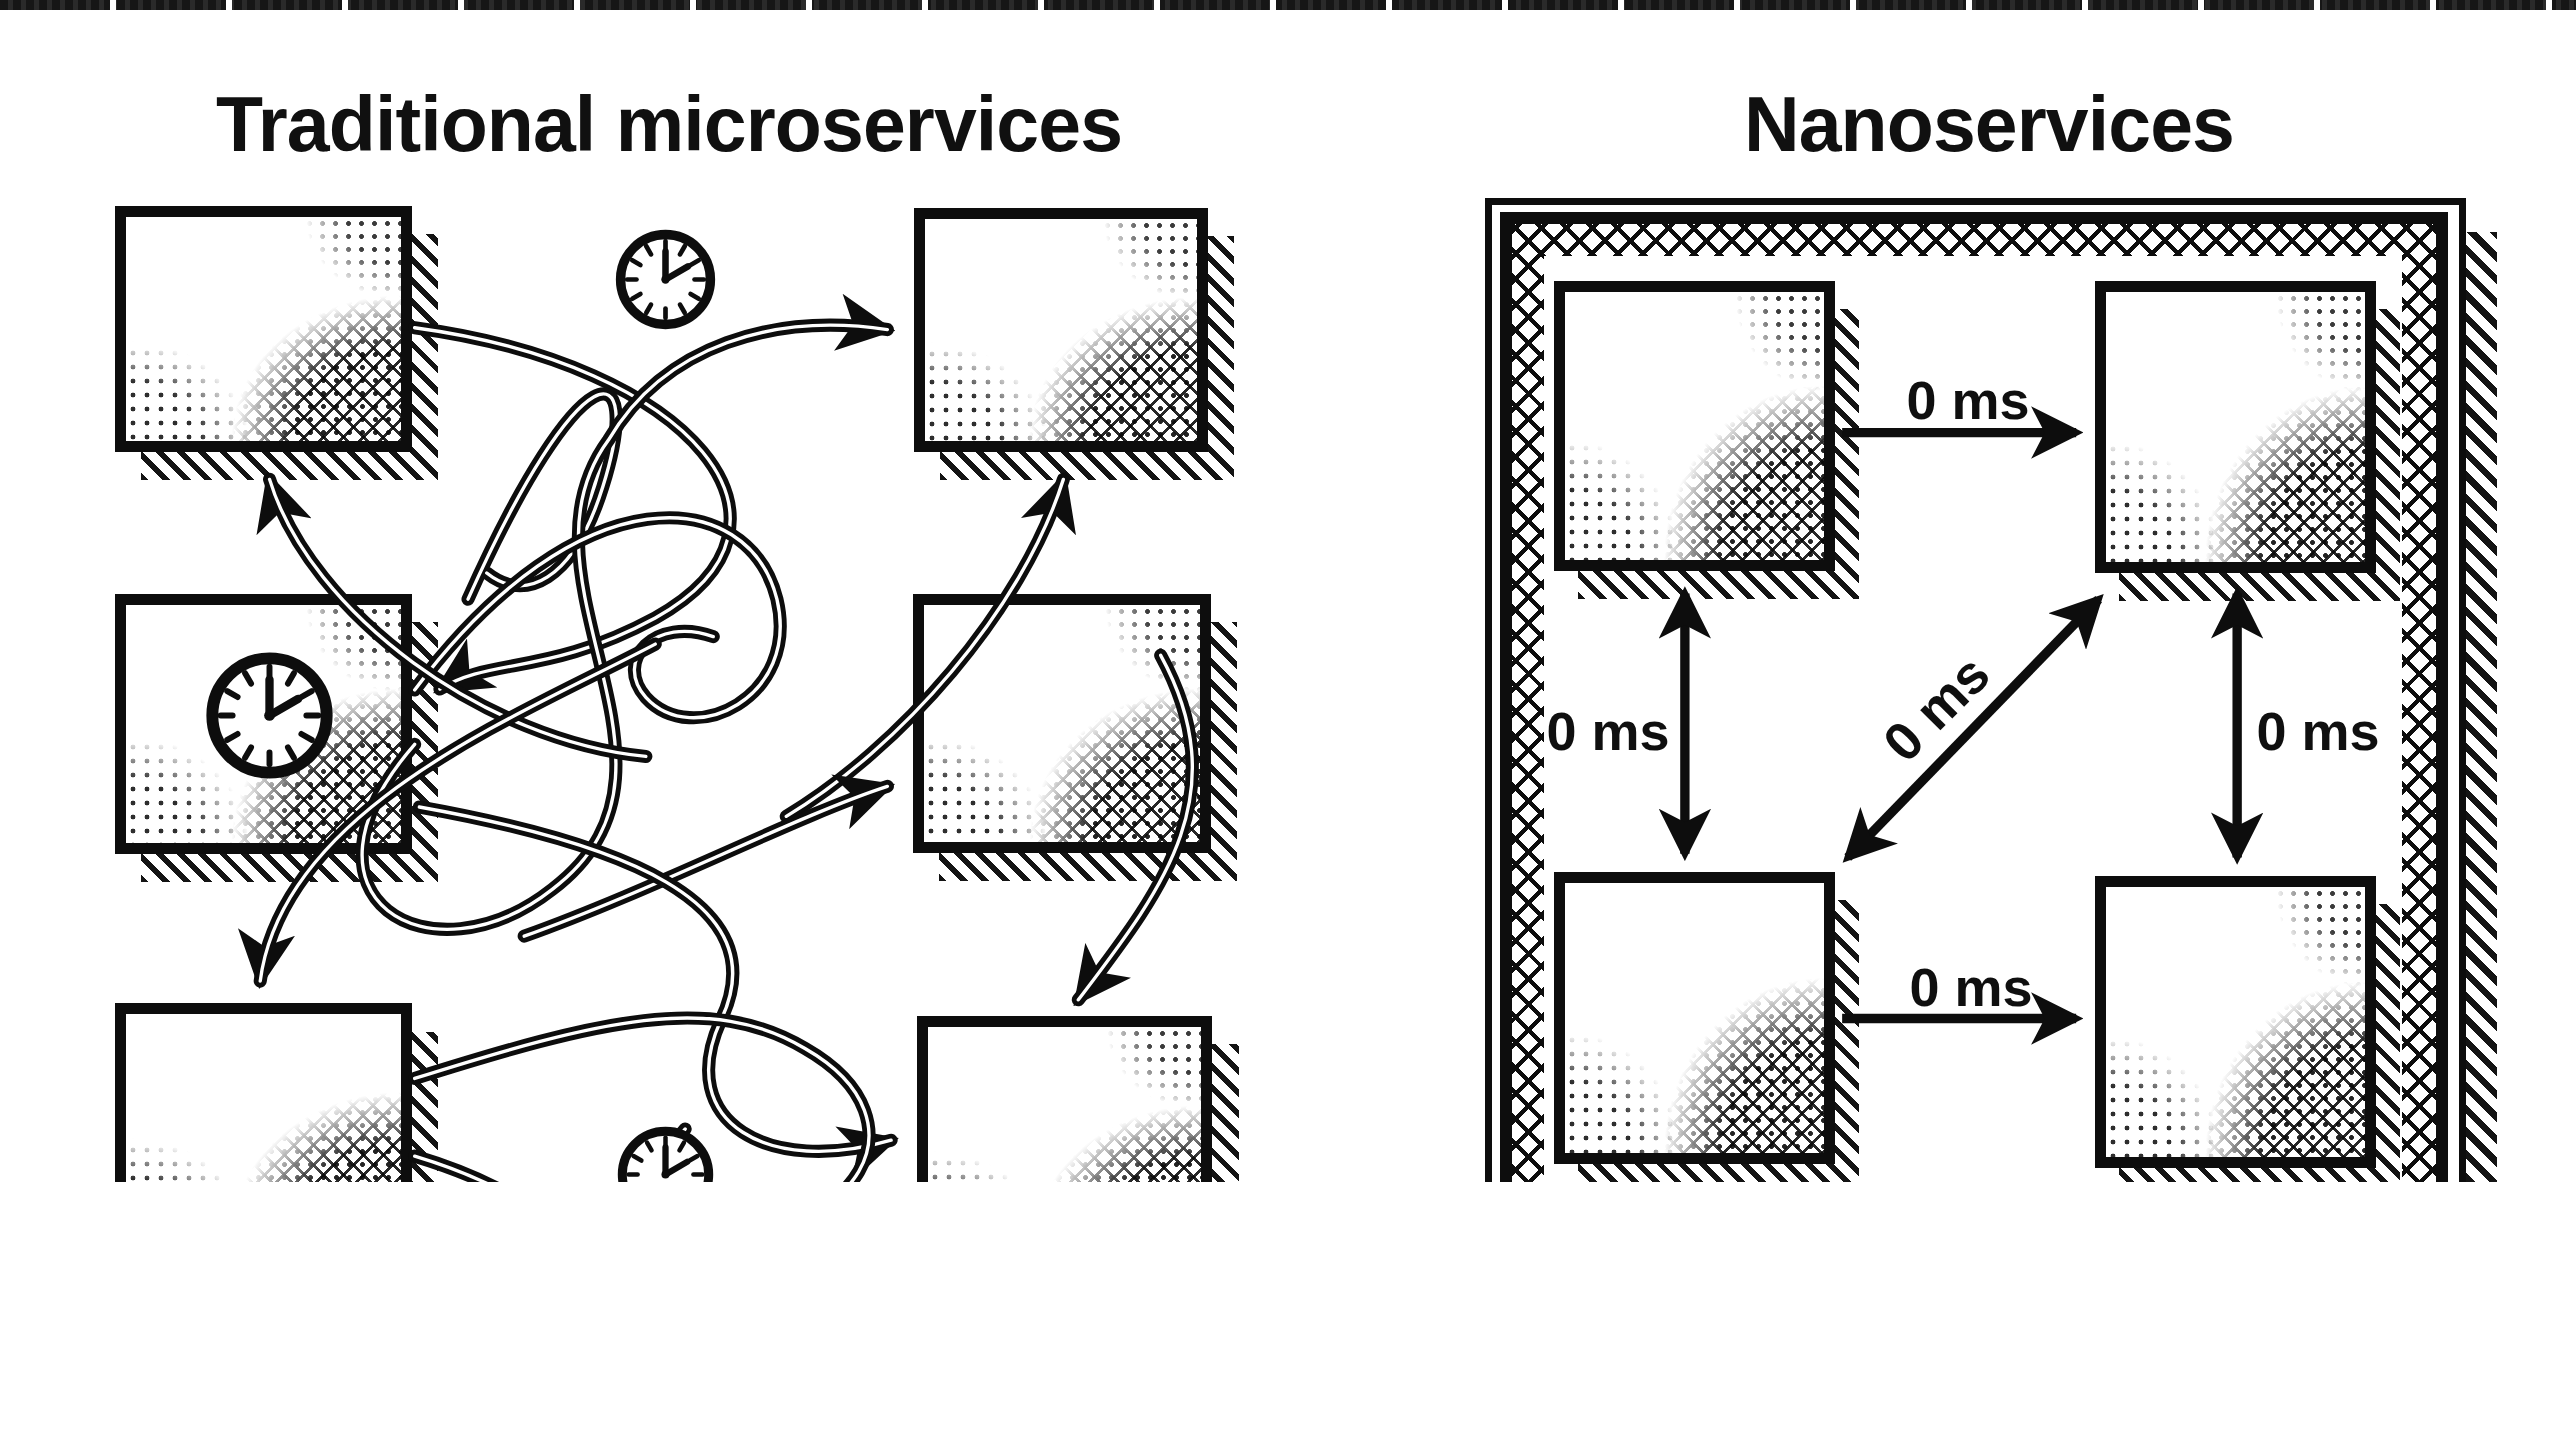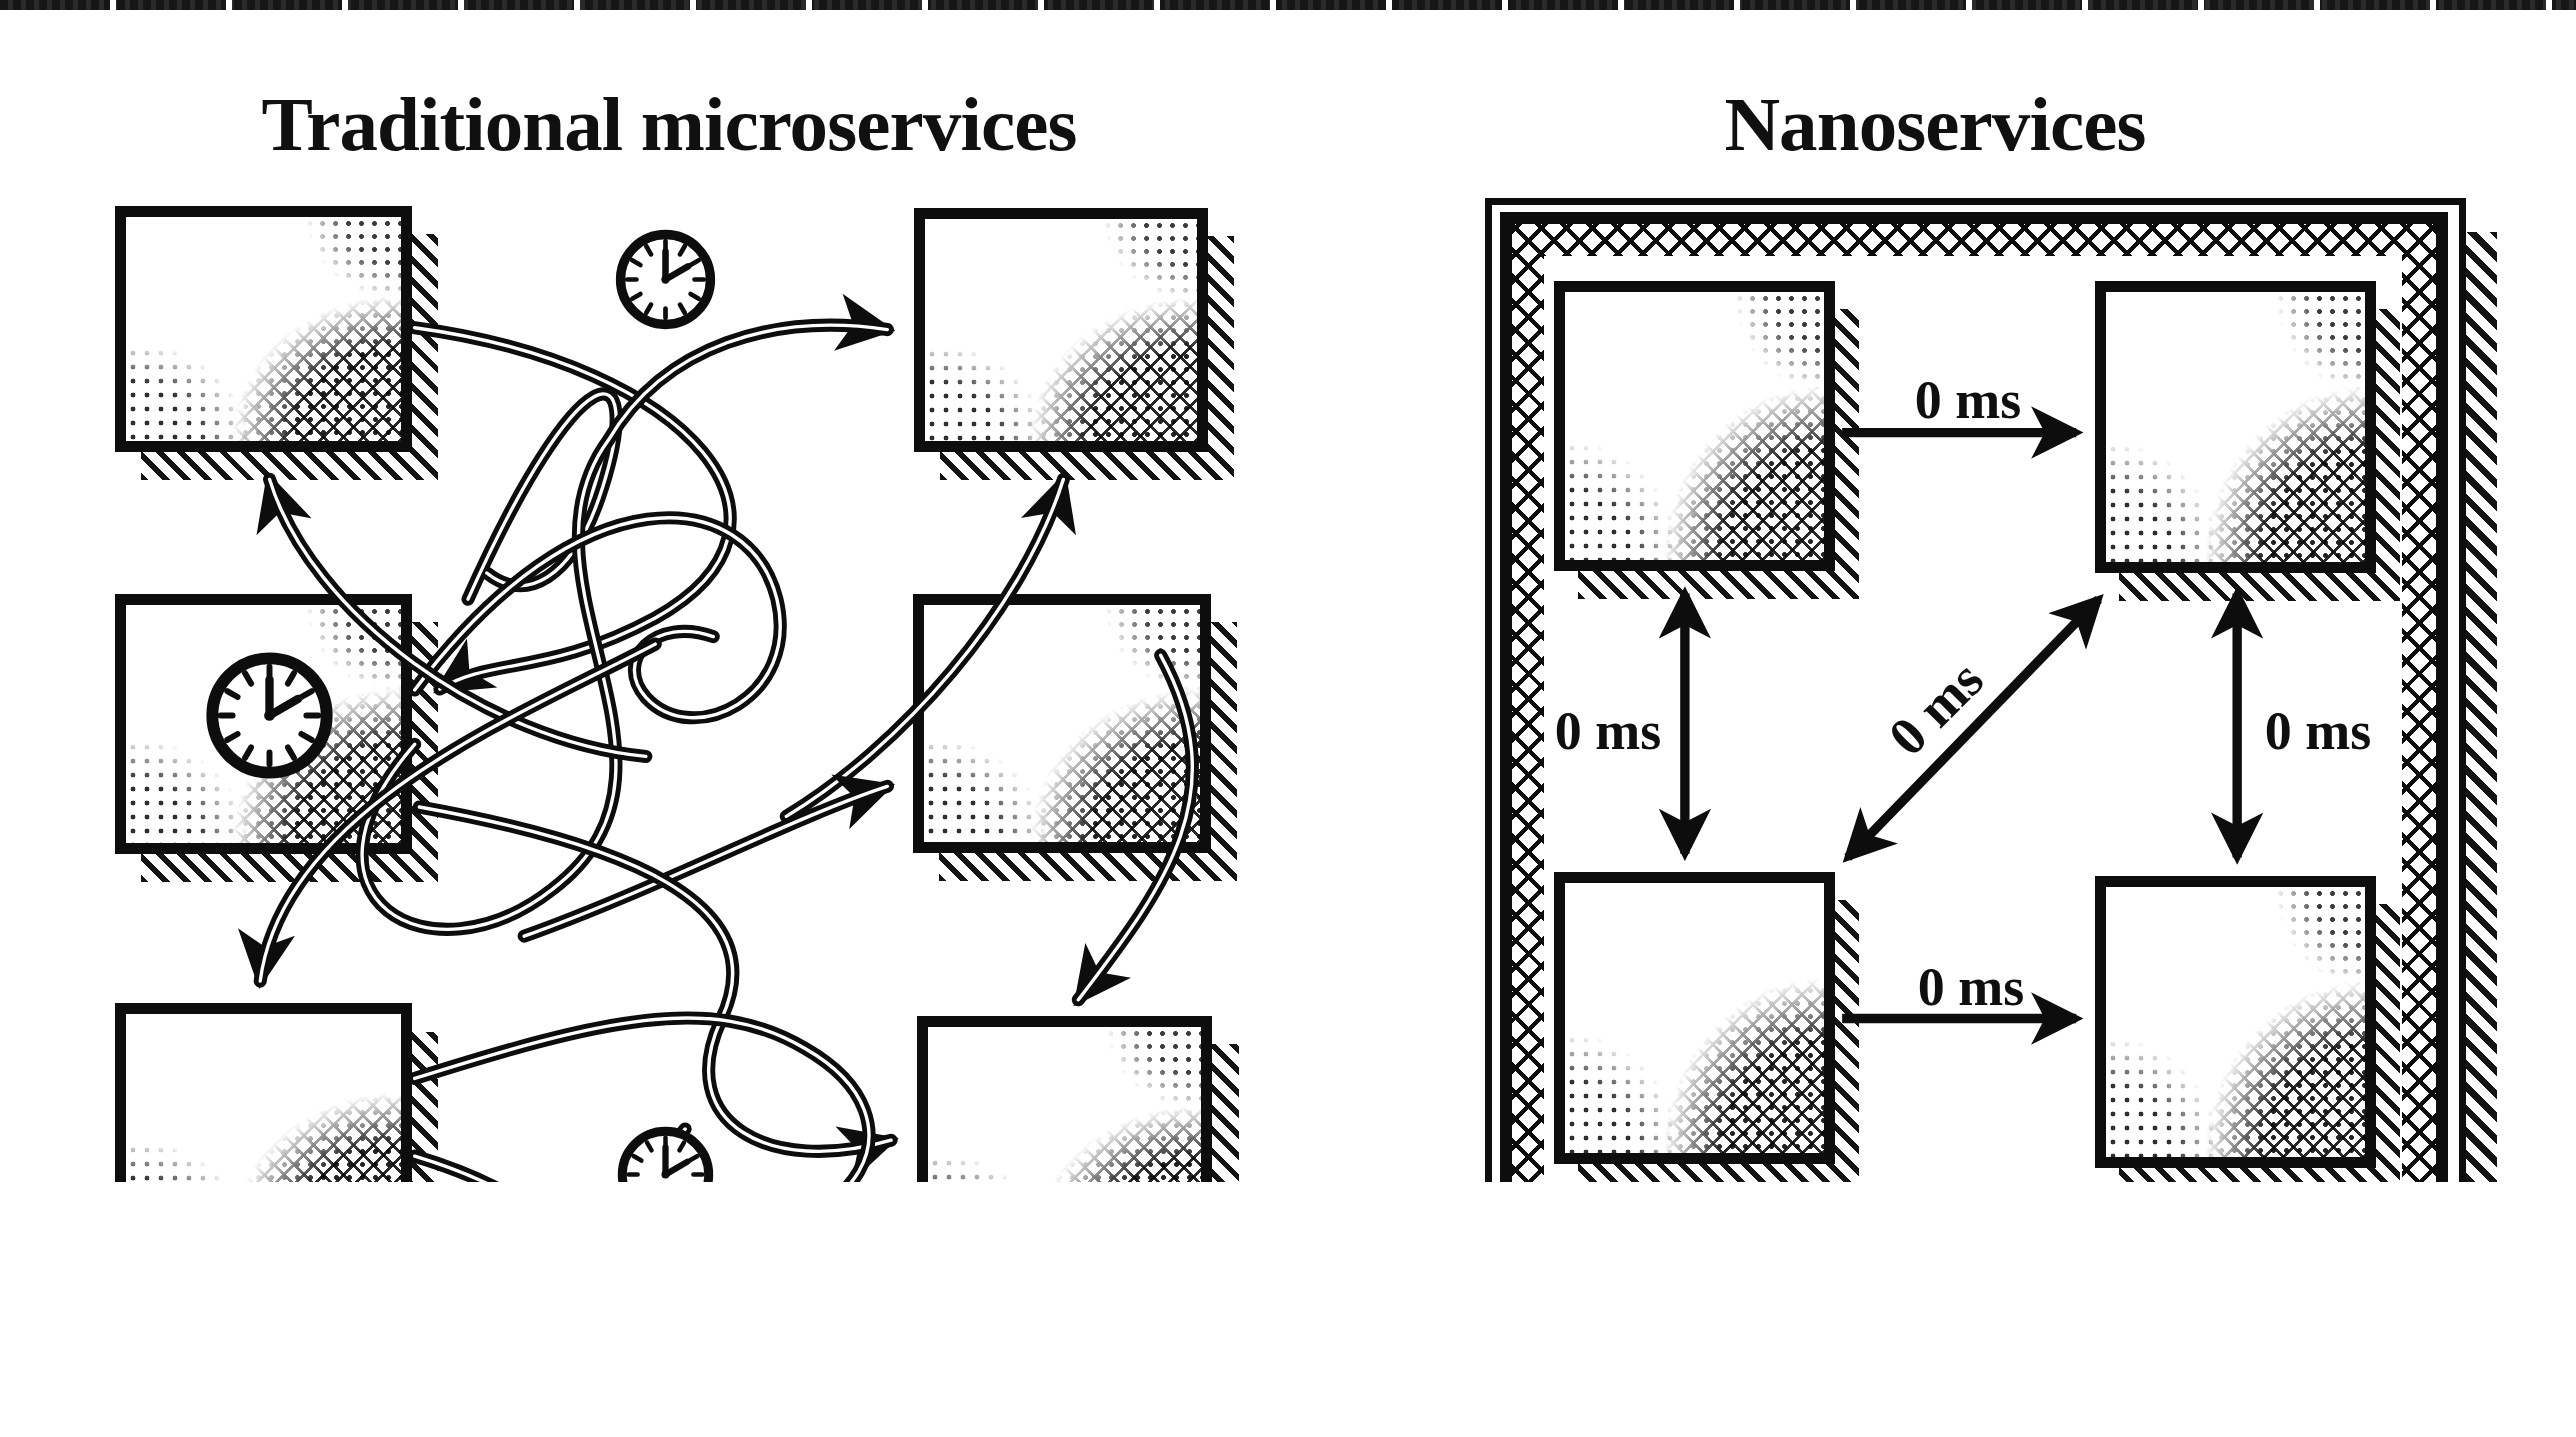--- a/index.html
+++ b/index.html
@@ -1,18 +1,18 @@
 <!DOCTYPE html>
 <html style="font-size:15px"><head>
 <meta charset="utf-8">
 <style>
   html,body{margin:0;padding:0;background:#fff;}
   #stage{
     position:relative;width:2576px;height:1182px;background:#ffffff;overflow:hidden;
-    font-family:Liberation Serif, serif;color:#0d0d0d;
+    font-family:Liberation Sans, sans-serif;color:#0d0d0d;
   }
   
   .torn-strip{
     position:absolute;left:0;top:0;width:2576px;height:10.3px;
     background:
       repeating-linear-gradient(90deg, transparent 0 110px, #ffffff 110px 116px),
       repeating-linear-gradient(90deg, #161616 0 8.4px, #2a2a2a 8.4px 13px);
   }
   .panel-title{
     position:absolute;font-weight:700;font-size:77px;line-height:1;
@@ -71,21 +71,21 @@
   .clock{position:absolute;z-index:6;}
 </style>
 </head>
 <body>
 
 <div id="stage">
 
   <div class="torn-strip"></div>
 
   <div class="panel-title" style="left:201px;top:86px;width:936px;">Traditional microservices</div>
-  <div class="panel-title" style="left:1654px;top:86px;width:562px;">Nanoservices</div>
+  <div class="panel-title" style="left:1708px;top:86px;width:562px;">Nanoservices</div>
 
   <div class="shadow" style="left:141px;top:234px;width:297px;height:246px;"></div>
   <div class="shadow" style="left:940px;top:236px;width:294px;height:244px;"></div>
   <div class="shadow" style="left:141px;top:622px;width:297px;height:260px;"></div>
   <div class="shadow" style="left:939px;top:622px;width:298px;height:259px;"></div>
   <div class="shadow" style="left:141px;top:1032px;width:297px;height:246px;"></div>
   <div class="shadow" style="left:944px;top:1044px;width:295px;height:246px;"></div>
 
   <div class="sbox" style="left:115px;top:206px;width:297px;height:246px;">
     <div class="halftone-br"></div>

